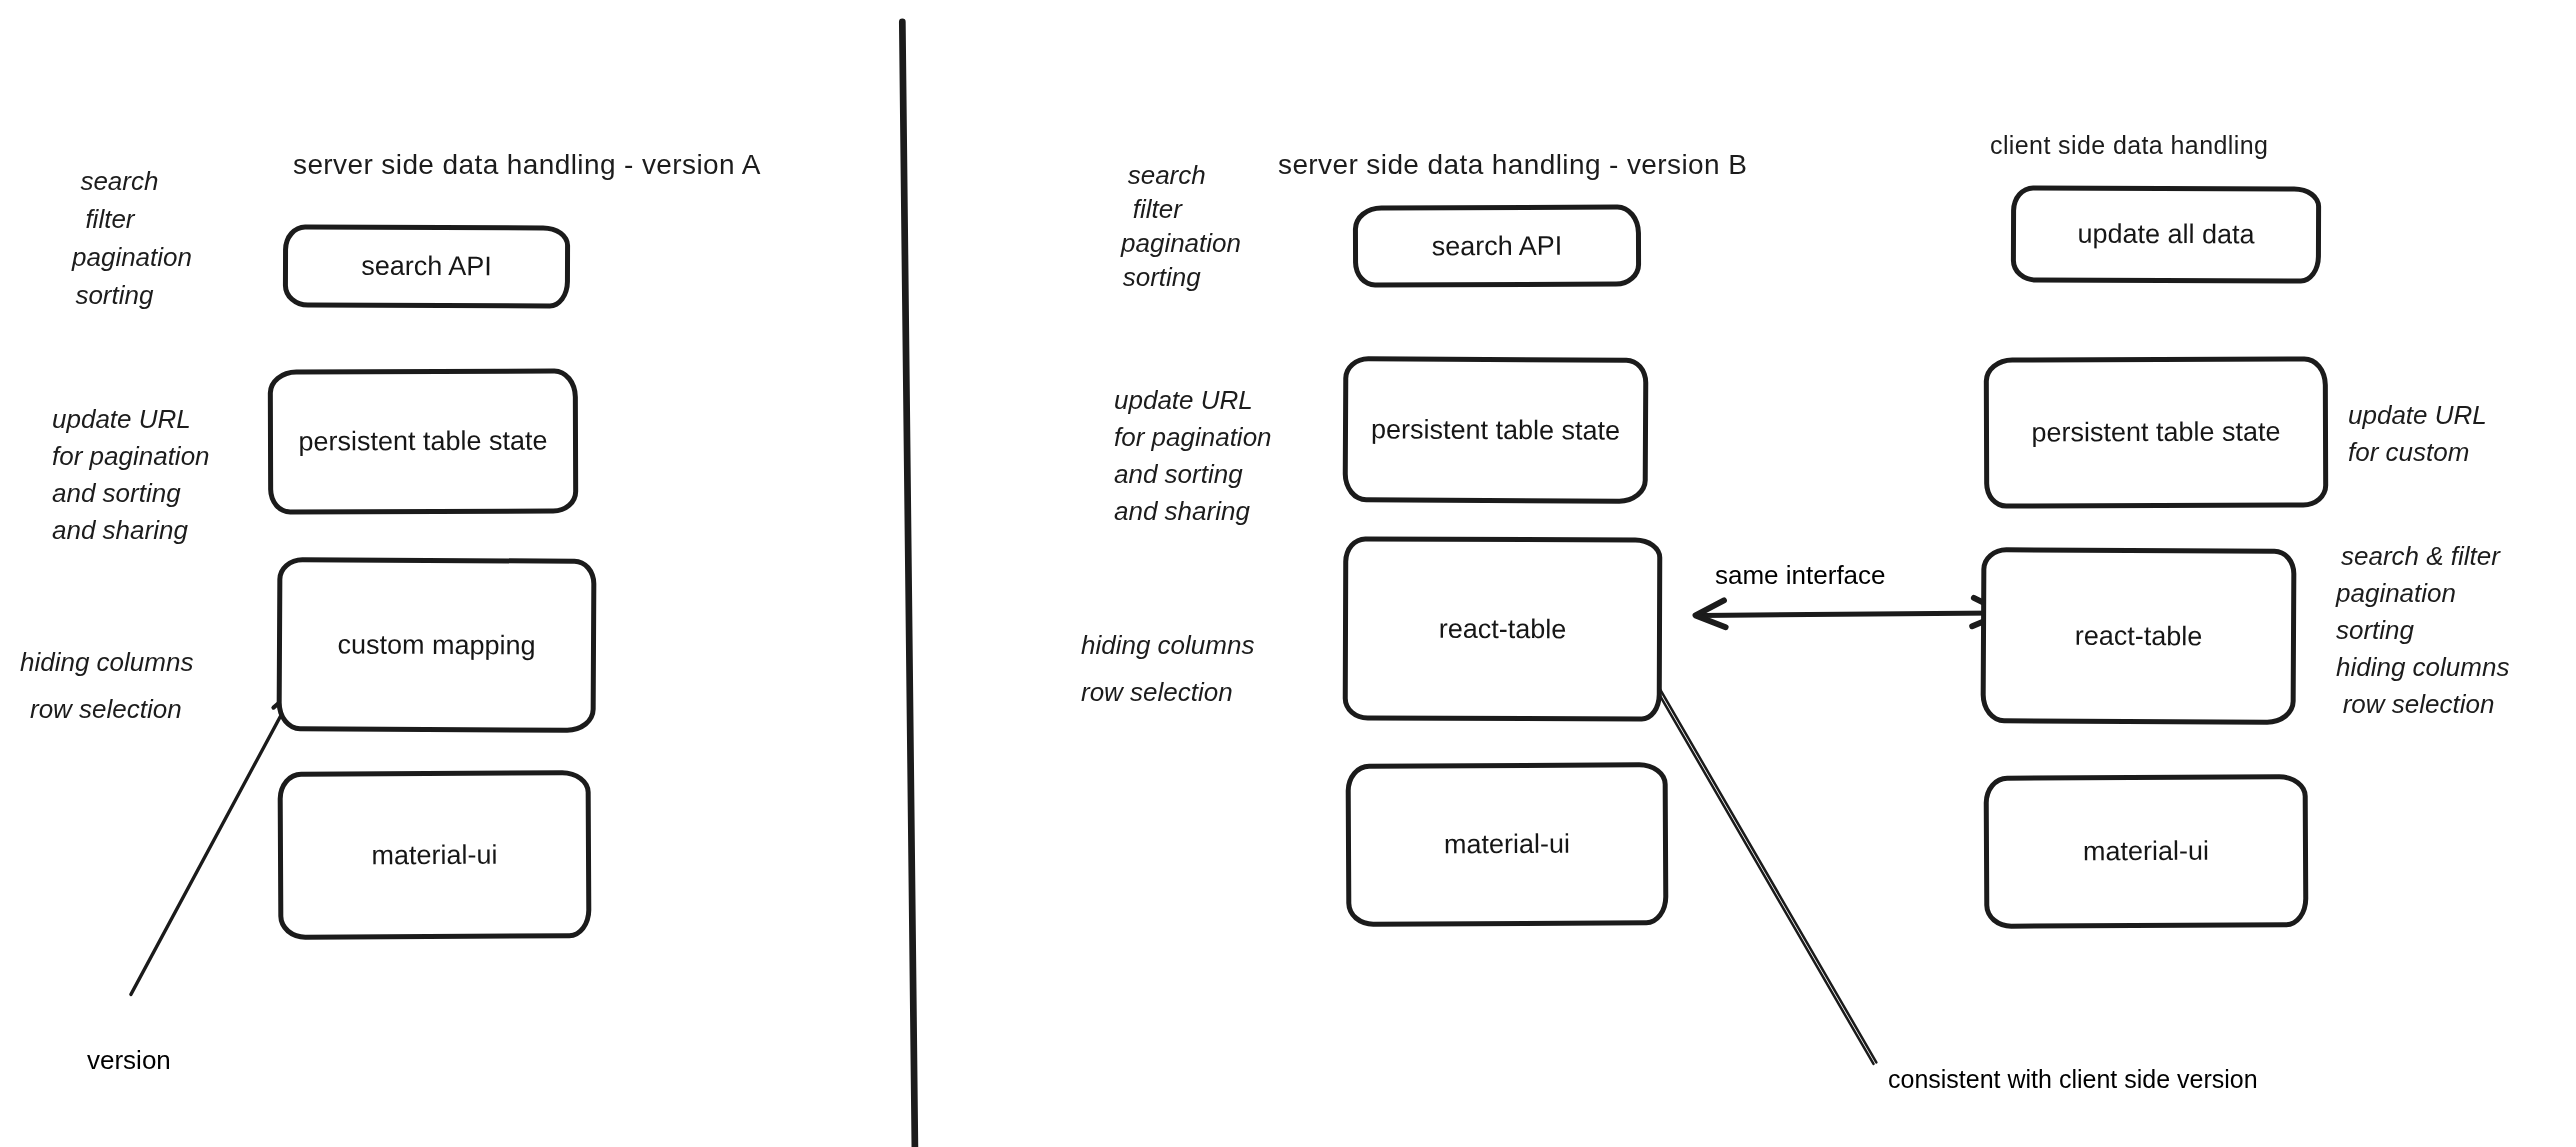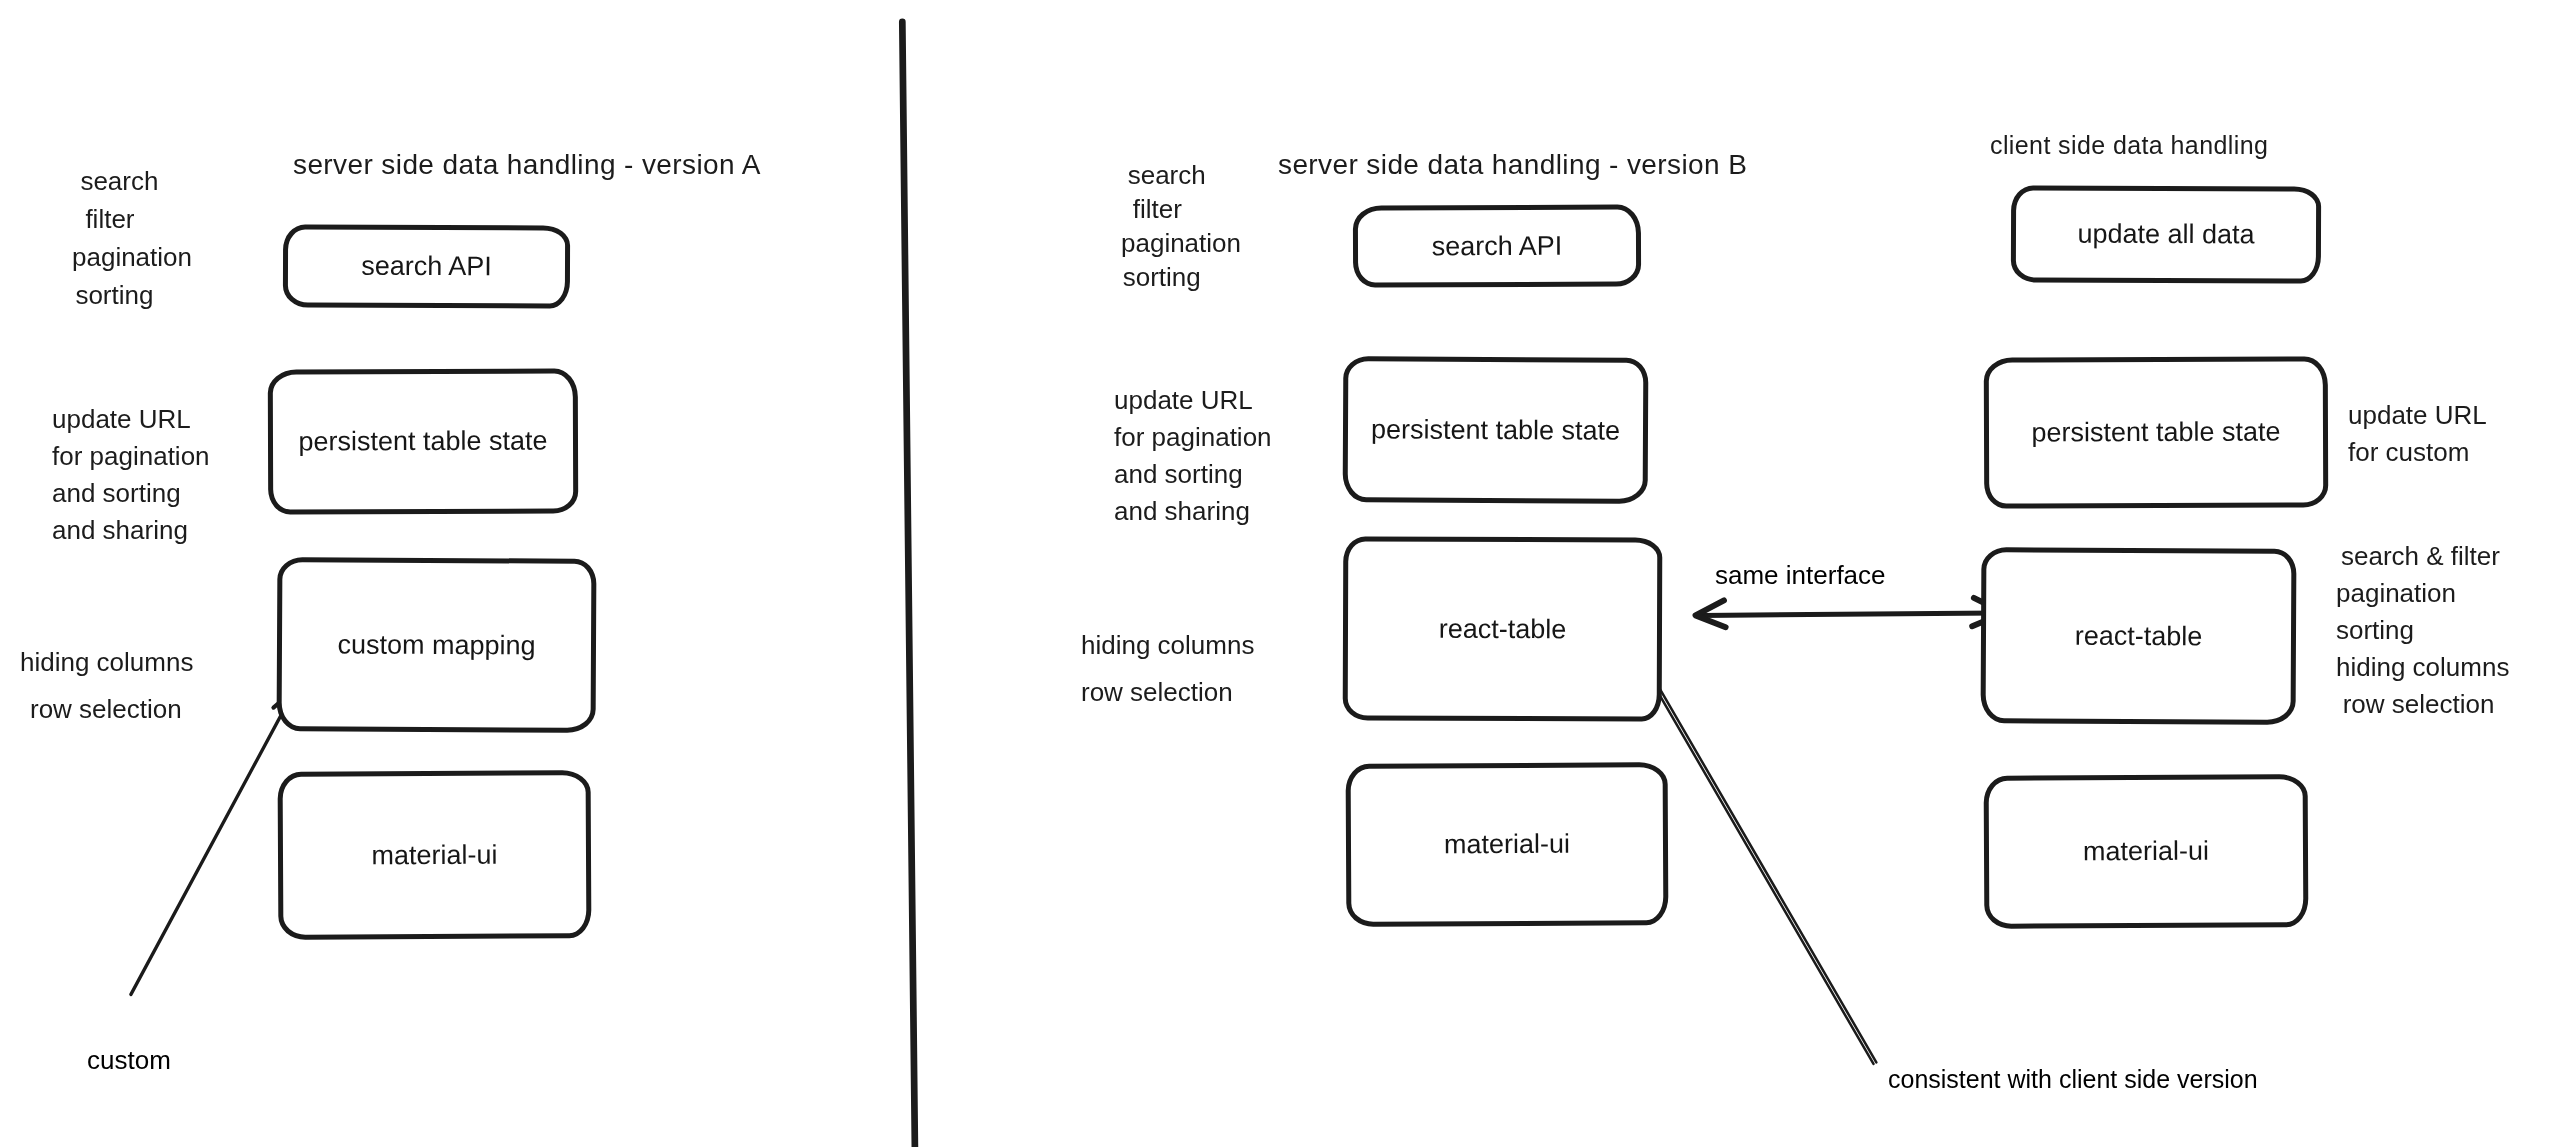--- a/index.html
+++ b/index.html
@@ -48,20 +48,21 @@
     padding: 0 5px;
   }
   .annotation {
     position: absolute;
     font-size: 26px;
     color: #1c1c1c;
   }
   .annotation span {
     display: block;
     white-space: nowrap;
+    font-style: italic;
   }
   .float-label {
     position: absolute;
     font-size: 26px;
     white-space: nowrap;
     color: #000000;
   }
   
   .r1 { border-radius: 22px 27px 20px 25px / 25px 20px 27px 22px; transform: rotate(0.2deg); }
   .r2 { border-radius: 28.5px 23.5px 25px 22px / 23.5px 28.5px 22px 25px; transform: rotate(-0.2deg); }
@@ -127,21 +128,21 @@
   </div>
 
   <div class="sketch-box r3" style="left:277px; top:558px; width:319px; height:174px;">
     <span class="box-label">custom mapping</span>
   </div>
 
   <div class="sketch-box r4" style="left:278px; top:771px; width:313px; height:168px;">
     <span class="box-label">material-ui</span>
   </div>
 
-  <div class="float-label" style="left:87px; top:1045px;">custom</div>
+  <div class="float-label" style="left:87px; top:1045px;">version</div>
 
   <div class="col-title" style="left:1278px; top:149px;">server side data handling - version B</div>
 
   <div class="annotation" style="left:1121px; top:158px; line-height:34px;">
     <span style="padding-left:6.7px">search</span>
     <span style="padding-left:11.7px">filter</span>
     <span>pagination</span>
     <span style="padding-left:1.7px">sorting</span>
   </div>
 

